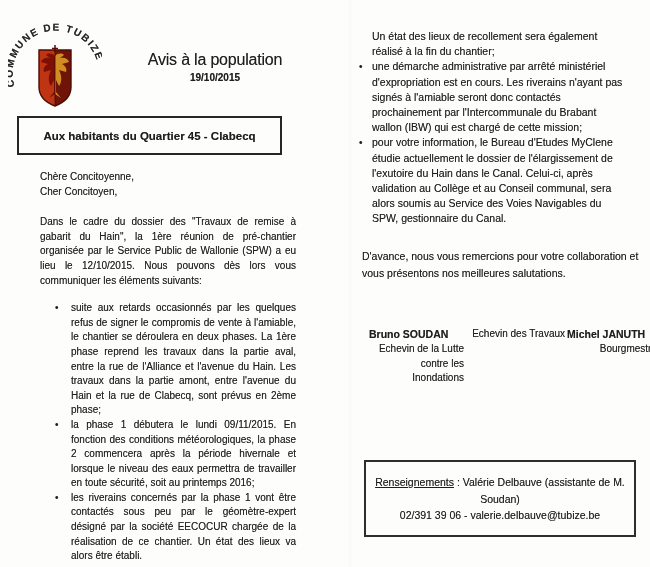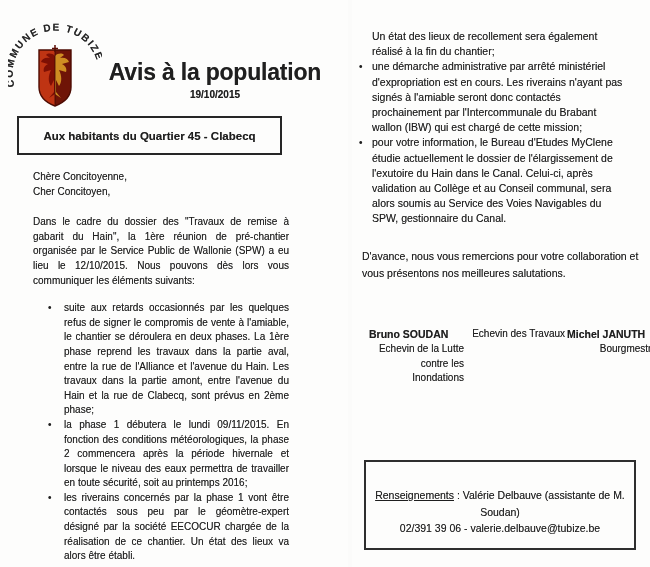--- a/index.html
+++ b/index.html
@@ -11,31 +11,31 @@
     color:#1f1f1f;
   }
   .page { position:absolute; top:0; height:567px; background:#fdfdfc; }
   .page-1 { left:0; width:348px; }
   .page-2 { left:352px; width:298px; }
   .scan { text-shadow:0 0 .6px rgba(30,30,30,.55); }
 
   
   .crest { position:absolute; left:8px; top:6px; width:94px; height:114px; }
   .title-block { position:absolute; left:105px; top:51px; width:220px; text-align:center; }
-  .doc-title { font-size:23px; font-weight:bold; letter-spacing:-.2px;margin-top:8px; }
+  .doc-title { font-size:16px; font-weight:normal; letter-spacing:-.2px; }
   .doc-date  { font-size:10px; font-weight:bold; margin-top:3px; }
   .banner {
     position:absolute; left:17px; top:116px; width:265px; height:39px;
     border:2px solid #262626; display:flex; align-items:center; justify-content:center;
     font-size:11.5px; font-weight:bold;
   }
 
   
   .body-1 {
-    position:absolute; left:33px; top:170px; width:256px;
+    position:absolute; left:40px; top:170px; width:256px;
     font-size:10px; line-height:14.6px;
   }
   .salutation div { text-align:left; }
   .intro { margin-top:16px; text-align:justify; }
   .bullets { margin-top:13px; }
   .bullet { display:flex; }
   .bullet .dot { flex:0 0 16px; margin-left:15px; font-size:10px; }
   .bullet .btxt { flex:1; text-align:justify; }
 
   
@@ -52,21 +52,21 @@
   }
   .signatures { position:absolute; left:9px; top:327px; width:298px; height:60px; }
   .sig { position:absolute; top:0; }
   .sig-1 { left:8px;  width:95px; }
   .sig-2 { left:104px; width:100px; }
   .sig-3 { left:206px; width:90px; }
   .sig .name { font-size:10.5px; font-weight:bold; line-height:15px; }
   .sig .role { font-size:10px; line-height:14.5px;text-align:right; }
   .contact-box {
     position:absolute; left:12px; top:460px; width:272px;
-    border:2px solid #2e2e2e; padding:25px 6px 11px 6px;
+    border:2px solid #2e2e2e; padding:12px 6px 11px 6px;
     text-align:center; font-size:10.5px; line-height:16.5px;
   }
   .contact-box .u { text-decoration:underline; }
 </style>
 </head>
 <body>
 
 <div class="canvas scan">
 
   <div class="page page-1">

